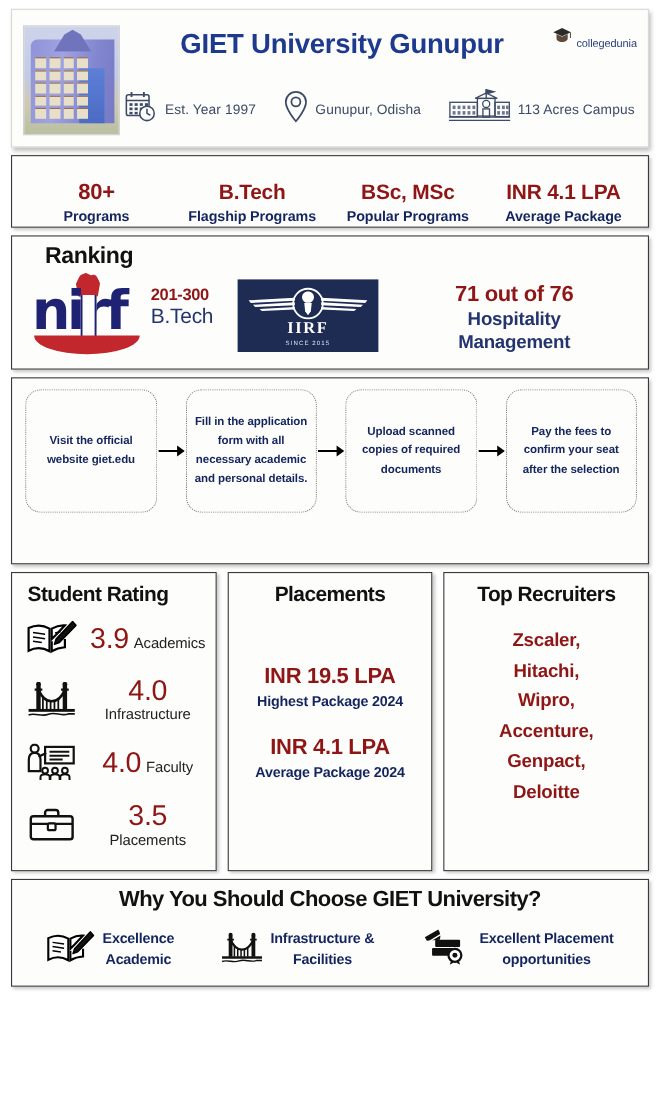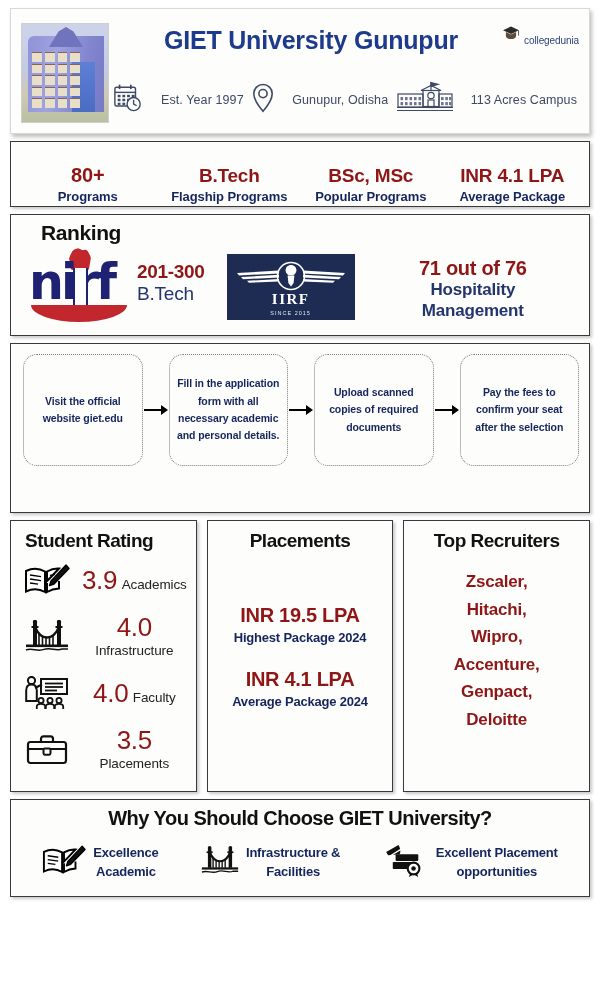--- a/index.html
+++ b/index.html
@@ -103,21 +103,21 @@
   .cd-name { color: #2b3f7a; font-size: 10px; letter-spacing: -0.1px; margin-top: 12px; }
 
   .head-facts {
     position: absolute;
     left: 0; right: 0; bottom: 8px;
     display: flex;
     align-items: center;
     justify-content: space-between;
     padding: 0 6px 0 4px;
   }
-  .fact { display: flex; align-items: center; gap: 18px; }
+  .fact { display: flex; align-items: center; gap: 7px; }
   .fact-txt { color: #3d4a66; font-size: 12.5px; letter-spacing: 0.1px; }
 
   
   .stats {
     height: 66px;
     display: flex;
     align-items: flex-end;
     padding: 0 6px;
   }
   .stat { flex: 1; text-align: center; }
@@ -192,21 +192,21 @@
     left: 44px; top: 22px;
     width: 15px; height: 44px;
     background: #fdfdfb;
     border-left: 2px solid #1f2173;
     border-right: 2px solid #1f2173;
     clip-path: polygon(0 0, 100% 0, 100% 100%, 50% 74%, 0 100%);
   }
   .rank-text { padding-top: 14px; }
   .rank-v {
     color: #8e1616;
-    font-size: 19px;
+    font-size: 15px;
     font-weight: 700;
     letter-spacing: -0.3px;
     line-height: 1.22;
   }
   .rank-l {
     color: #24356e;
     font-size: 19px;
     letter-spacing: -0.2px;
     line-height: 1.2;
   }
@@ -364,21 +364,21 @@
     letter-spacing: -0.5px;
     margin-bottom: 4px;
   }
   .why-row {
     display: flex;
     align-items: center;
     justify-content: space-around;
     height: 56px;
     padding: 0 4px;
   }
-  .why-item { display: flex; align-items: center; gap: 7px; }
+  .why-item { display: flex; align-items: flex-end; gap: 7px; }
   .why-l {
     color: #14255e;
     font-size: 13px;
     font-weight: 700;
     line-height: 1.5;
     text-align: center;
     letter-spacing: -0.2px;
   }
 </style>
 </head>

